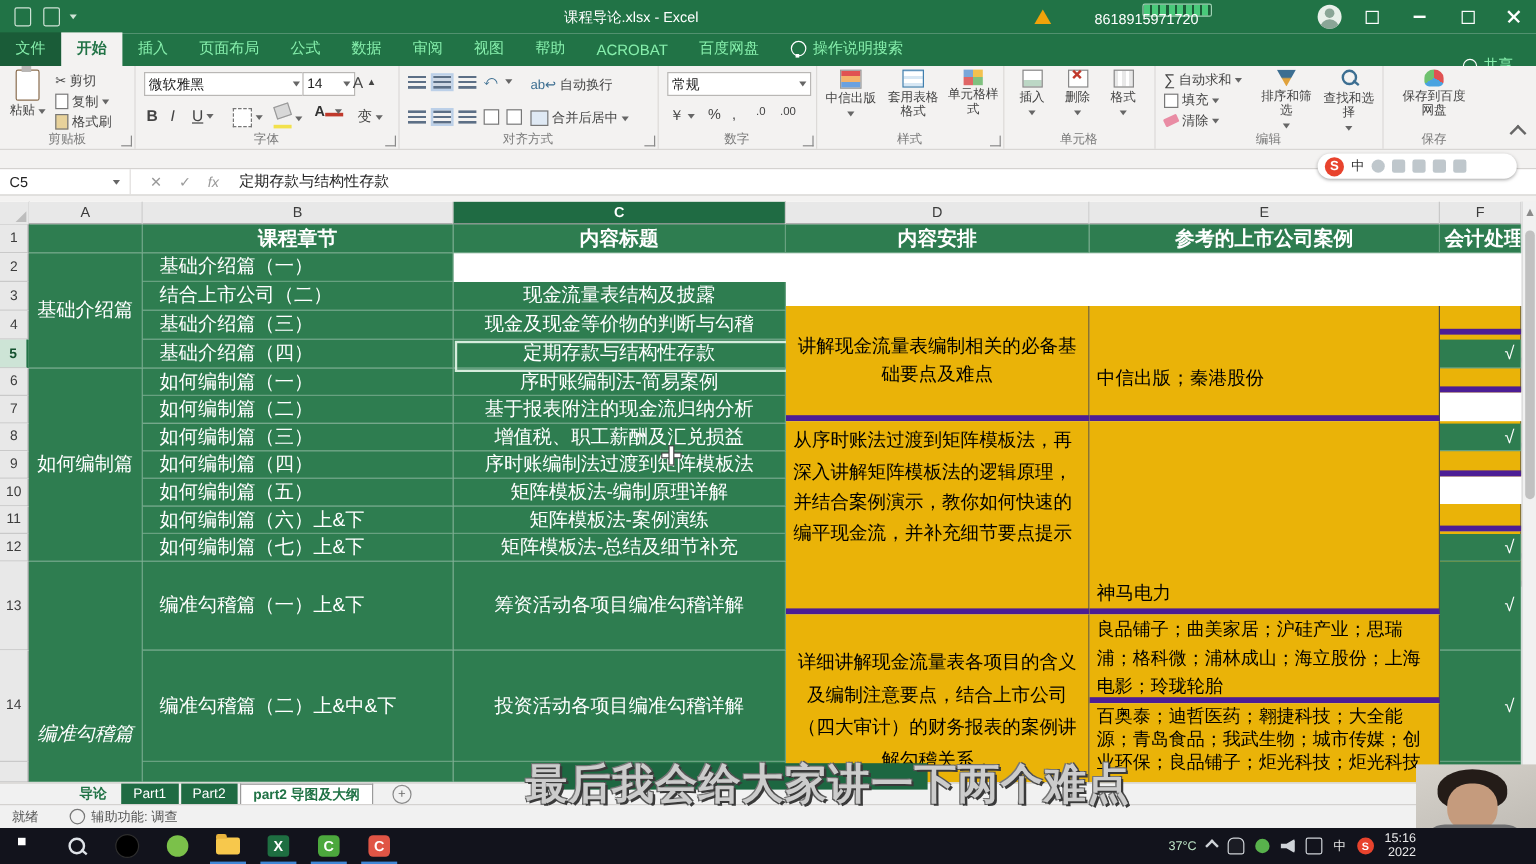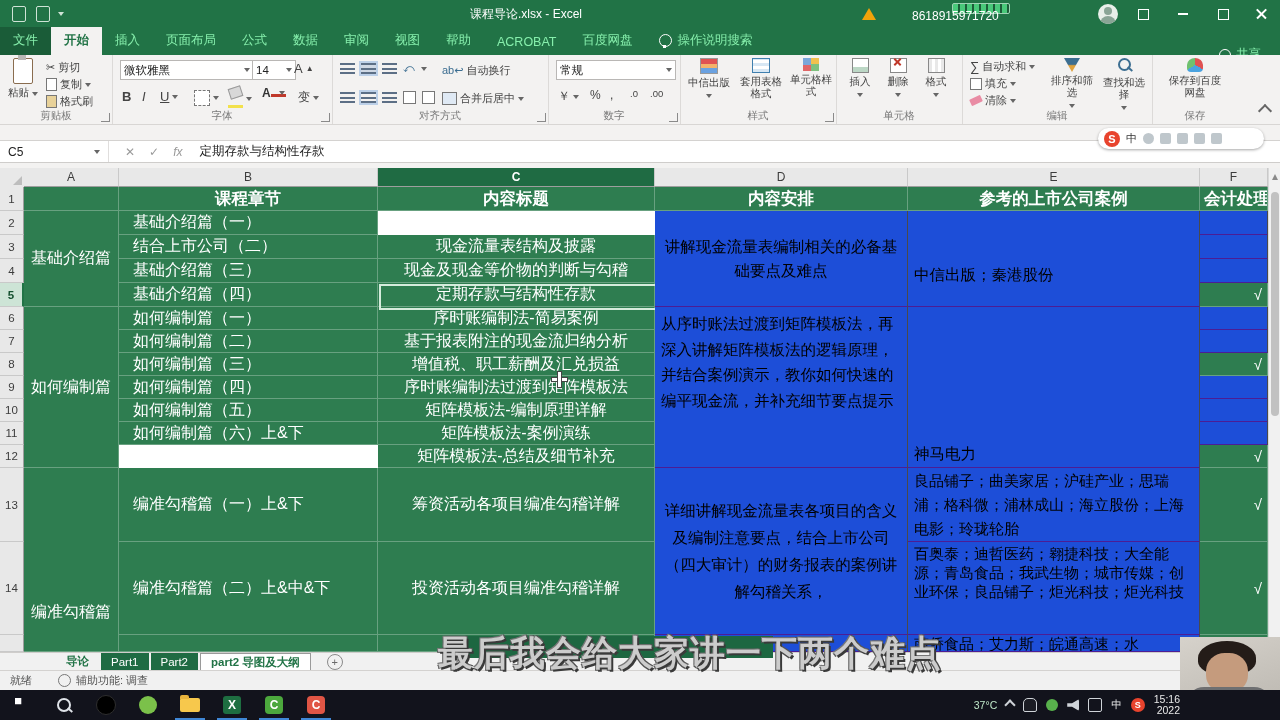--- a/index.html
+++ b/index.html
@@ -73,21 +73,21 @@
   .colhdr{background:#e8e8e8;border-right:1px solid #c9c9c9;border-bottom:1px solid #9e9e9e;color:#3c3c3c;font-size:12px;display:flex;align-items:center;justify-content:center;}
   .colhdr.sel{background:#1f6b43;color:#fff;font-weight:bold;}
   .rowhdr{background:#e8e8e8;border-right:1px solid #9e9e9e;border-bottom:1px solid #c9c9c9;color:#3c3c3c;font-size:11.5px;display:flex;align-items:center;justify-content:center;}
   .rowhdr.sel{background:#cde4d6;color:#14512f;font-weight:bold;border-right:2px solid #217346;}
   .corner{left:0;top:0;width:24px;height:19px;background:#e8e8e8;border-right:1px solid #9e9e9e;border-bottom:1px solid #9e9e9e;position:absolute;}
   .corner:after{content:"";position:absolute;right:2px;bottom:2px;width:0;height:0;border-left:9px solid transparent;border-bottom:9px solid #bdbdbd;}
   .g{background:#2e7d50;color:#fff;display:flex;align-items:center;justify-content:center;font-size:16px;
      border-right:1px solid rgba(255,255,255,.28);border-bottom:1px solid rgba(255,255,255,.28);white-space:nowrap;}
   .g.hd{font-weight:bold;font-size:16.5px;}
   .g.bcell{justify-content:flex-start;padding-left:14px;}
-  .w{background:#1d4ed8;color:#000;border-right:1px solid #4a4a4a;border-bottom:1px solid #4c1d95;font-size:15px;}
+  .w{background:#eab308;color:#000;border-right:1px solid #4a4a4a;border-bottom:5px solid #4c1d95;font-size:15px;margin-top:44px;}
   .wflex{display:flex;align-items:center;justify-content:center;text-align:center;}
   .chk{justify-content:flex-end;padding-right:5px;font-size:15px;}
   .selbox{position:absolute;border:2px solid #d5ecdc;pointer-events:none;}
   
   .cRH{left:0;width:24px;} .cA{left:24px;width:95px;} .cB{left:119px;width:259px;}
   .cC{left:378px;width:277px;} .cD{left:655px;width:253px;} .cE{left:908px;width:292px;} .cF{left:1200px;width:68px;}
   
   .hR{top:0;height:19px;}
   .r1{top:19px;height:24px;} .r2{top:43px;height:24px;} .r3{top:67px;height:24px;} .r4{top:91px;height:24px;} .r5{top:115px;height:24px;}
   .r6{top:139px;height:23px;} .r7{top:162px;height:23px;} .r8{top:185px;height:23px;} .r9{top:208px;height:23px;}
@@ -429,32 +429,33 @@
 
     <div class="cell g r1 cA"></div>
     <div class="cell g hd r1 cB">课程章节</div>
     <div class="cell g hd r1 cC">内容标题</div>
     <div class="cell g hd r1 cD">内容安排</div>
     <div class="cell g hd r1 cE">参考的上市公司案例</div>
     <div class="cell g hd r1 cF" style="justify-content:flex-start;padding-left:4px;">会计处理</div>
 
     <div class="cell g cA mA1">基础介绍篇</div>
     <div class="cell g cA mA2">如何编制篇</div>
-    <div class="cell g cA mA3" style="align-items:flex-end;padding-bottom:28px;">编准勾稽篇</div>
+    <div class="cell g cA mA3" style="align-items:flex-end;padding-bottom:28px;font-style:italic;">编准勾稽篇</div>
 
     <div class="cell g bcell cB r2">基础介绍篇（一）</div>
     <div class="cell g bcell cB r3">结合上市公司（二）</div>
     <div class="cell g bcell cB r4">基础介绍篇（三）</div>
     <div class="cell g bcell cB r5">基础介绍篇（四）</div>
     <div class="cell g bcell cB r6">如何编制篇（一）</div>
     <div class="cell g bcell cB r8">如何编制篇（三）</div>
     <div class="cell g bcell cB r7">如何编制篇（二）</div>
     <div class="cell g bcell cB r9">如何编制篇（四）</div>
     <div class="cell g bcell cB r10">如何编制篇（五）</div>
     <div class="cell g bcell cB r11">如何编制篇（六）上&amp;下</div>
+    <div class="cell g bcell cB r12">如何编制篇（七）上&amp;下</div>
     <div class="cell g bcell cB r13">编准勾稽篇（一）上&amp;下</div>
     <div class="cell g bcell cB r14">编准勾稽篇（二）上&amp;中&amp;下</div>
     <div class="cell g cB r15"></div>
 
     <div class="cell g cC r3">现金流量表结构及披露</div>
     <div class="cell g cC r4">现金及现金等价物的判断与勾稽</div>
     <div class="cell g cC r5">定期存款与结构性存款</div>
     <div class="cell g cC r6">序时账编制法-简易案例</div>
     <div class="cell g cC r7">基于报表附注的现金流归纳分析</div>
     <div class="cell g cC r8">增值税、职工薪酬及汇兑损益</div>

